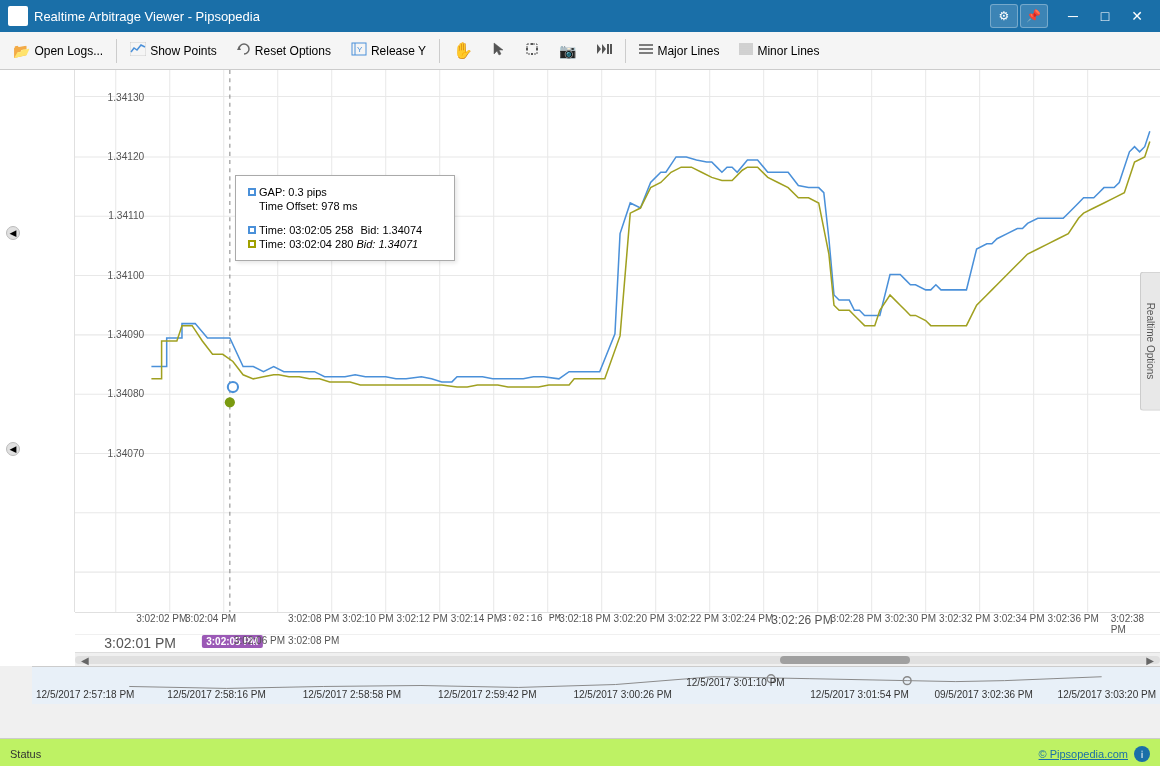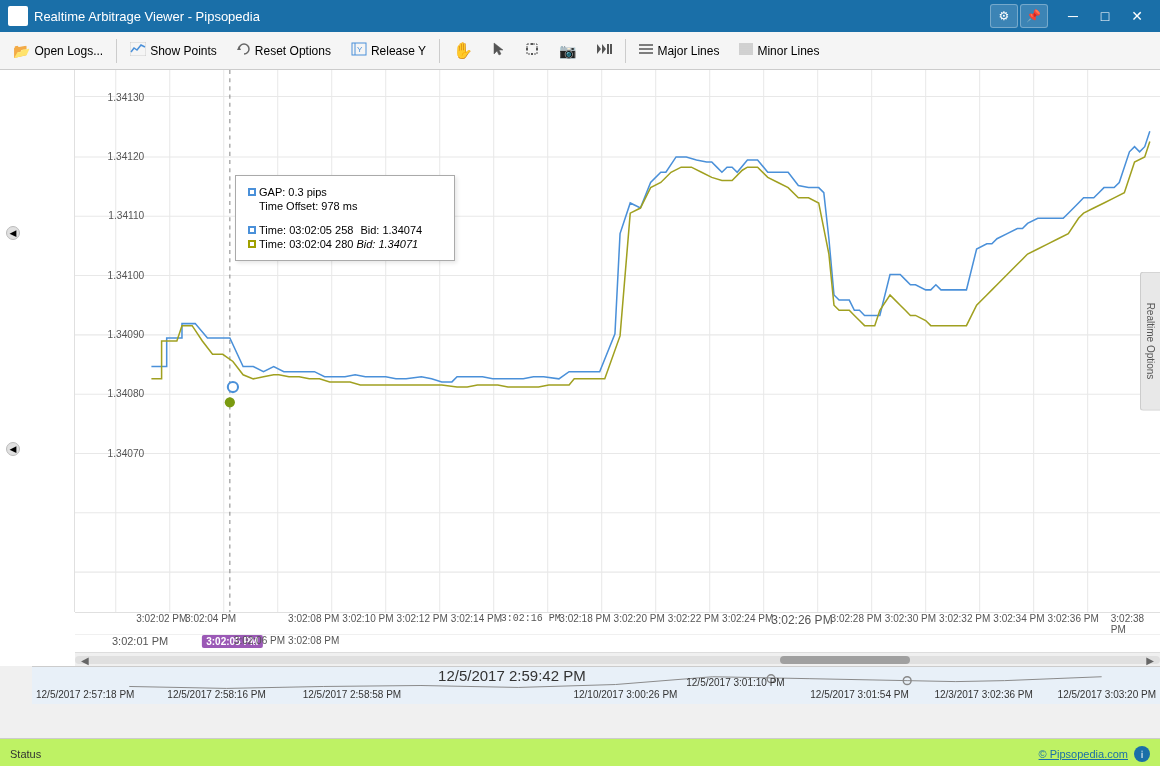--- a/index.html
+++ b/index.html
@@ -610,21 +610,21 @@
     <span style="position:absolute; left: 67%; font-size:12px; color:#555; transform:translateX(-50%);">3:02:26 PM</span>
     <span style="position:absolute; left: 72%; font-size:10px; color:#555; transform:translateX(-50%);">3:02:28 PM</span>
     <span style="position:absolute; left: 77%; font-size:10px; color:#555; transform:translateX(-50%);">3:02:30 PM</span>
     <span style="position:absolute; left: 82%; font-size:10px; color:#555; transform:translateX(-50%);">3:02:32 PM</span>
     <span style="position:absolute; left: 87%; font-size:10px; color:#555; transform:translateX(-50%);">3:02:34 PM</span>
     <span style="position:absolute; left: 92%; font-size:10px; color:#555; transform:translateX(-50%);">3:02:36 PM</span>
     <span style="position:absolute; left: 97%; font-size:10px; color:#555; transform:translateX(-50%);">3:02:38 PM</span>
   </div>
 
   <div style="height: 18px; background: white; position: relative; margin-left: 75px; border-top: 1px solid #f0f0f0;">
-    <span style="position:absolute; left: 6%; font-size:11px; color:#555; transform:translateX(-50%);">3:02:01 PM</span>
+    <span style="position:absolute; left: 6%; font-size:14px; color:#555; transform:translateX(-50%);">3:02:01 PM</span>
     <span style="position:absolute; left: 14.5%; background:#9b59b6; color:white; padding:1px 4px; border-radius:2px; font-size:10px; font-weight:bold; transform:translateX(-50%);">3:02:05 PM</span>
     <span style="position:absolute; left: 17%; font-size:10px; color:#555; transform:translateX(-50%);">3:02:06 PM</span>
     <span style="position:absolute; left: 22%; font-size:10px; color:#555; transform:translateX(-50%);">3:02:08 PM</span>
   </div>
 
   <div style="height: 14px; background: #f0f0f0; border-top: 1px solid #ddd; position: relative; margin-left: 75px;">
     <div style="position:absolute; left: 0; right: 0; height: 8px; top: 3px; background: #e0e0e0; border-radius: 4px;"></div>
     <div style="position:absolute; left: 65%; width: 12%; height: 8px; top: 3px; background: #a0a0a0; border-radius: 4px; cursor: pointer;"></div>
     <div style="position:absolute; right: 6px; top: 2px; font-size: 10px; cursor: pointer; color: #666;">▶</div>
     <div style="position:absolute; left: 6px; top: 2px; font-size: 10px; cursor: pointer; color: #666;">◀</div>
@@ -636,25 +636,25 @@
 
   <svg style="position: absolute; left: 0; top: 0; width: 100%; height: 100%;" viewBox="0 0 1160 38" preserveAspectRatio="none">
     <polyline fill="none" stroke="#888" stroke-width="1" points="100,20 200,22 300,20 400,19 500,21 600,18 700,10 800,12 900,14 950,15 1000,14 1050,12 1100,10"></polyline>
 
     <circle cx="760" cy="12" r="4" fill="none" stroke="#888" stroke-width="1.5"></circle>
     <circle cx="900" cy="14" r="4" fill="none" stroke="#888" stroke-width="1.5"></circle>
   </svg>
   <span style="font-size:10px; color:#333; position:absolute; left: 4px; bottom: 4px;">12/5/2017 2:57:18 PM</span>
   <span style="font-size:10px; color:#333; position:absolute; left: 12%; bottom: 4px;">12/5/2017 2:58:16 PM</span>
   <span style="font-size:10px; color:#333; position:absolute; left: 24%; bottom: 4px;">12/5/2017 2:58:58 PM</span>
-  <span style="font-size:15px; color:#333; position:absolute; left: 36%; bottom: 20px;">12/5/2017 2:59:42 PM</span>
-  <span style="font-size:10px; color:#333; position:absolute; left: 48%; bottom: 4px;">12/10/2017 3:00:26 PM</span>
+  <span style="font-size:10px; color:#333; position:absolute; left: 36%; bottom: 4px;">12/5/2017 2:59:42 PM</span>
+  <span style="font-size:10px; color:#333; position:absolute; left: 48%; bottom: 4px;">12/5/2017 3:00:26 PM</span>
   <span style="font-size:10px; color:#333; position:absolute; left: 58%; bottom: 16px;">12/5/2017 3:01:10 PM</span>
   <span style="font-size:10px; color:#333; position:absolute; left: 69%; bottom: 4px;">12/5/2017 3:01:54 PM</span>
-  <span style="font-size:10px; color:#333; position:absolute; left: 80%; bottom: 4px;">12/3/2017 3:02:36 PM</span>
+  <span style="font-size:10px; color:#333; position:absolute; left: 80%; bottom: 4px;">09/5/2017 3:02:36 PM</span>
   <span style="font-size:10px; color:#333; position:absolute; right: 4px; bottom: 4px;">12/5/2017 3:03:20 PM</span>
 </div>
 
 <div id="status-bar" style="background: #bef264; border-top: 1px solid #ccc; height: 30px; display: flex; align-items: center; padding: 0 10px; margin-top: 34px;">
   <span class="status-text">Status</span>
   <div class="status-right" style="margin-left: auto; display: flex; align-items: center; gap: 6px;">
     <span style="color: #1a6fa8; cursor: pointer; text-decoration: underline; font-size: 11px;">© Pipsopedia.com</span>
     <span style="background: rgb(26, 111, 168); color: white; border-radius: 50%; width: 16px; height: 16px; font-size: 10px; cursor: pointer; display: inline-flex; align-items: center; justify-content: center;">ℹ</span>
   </div>
 </div>

